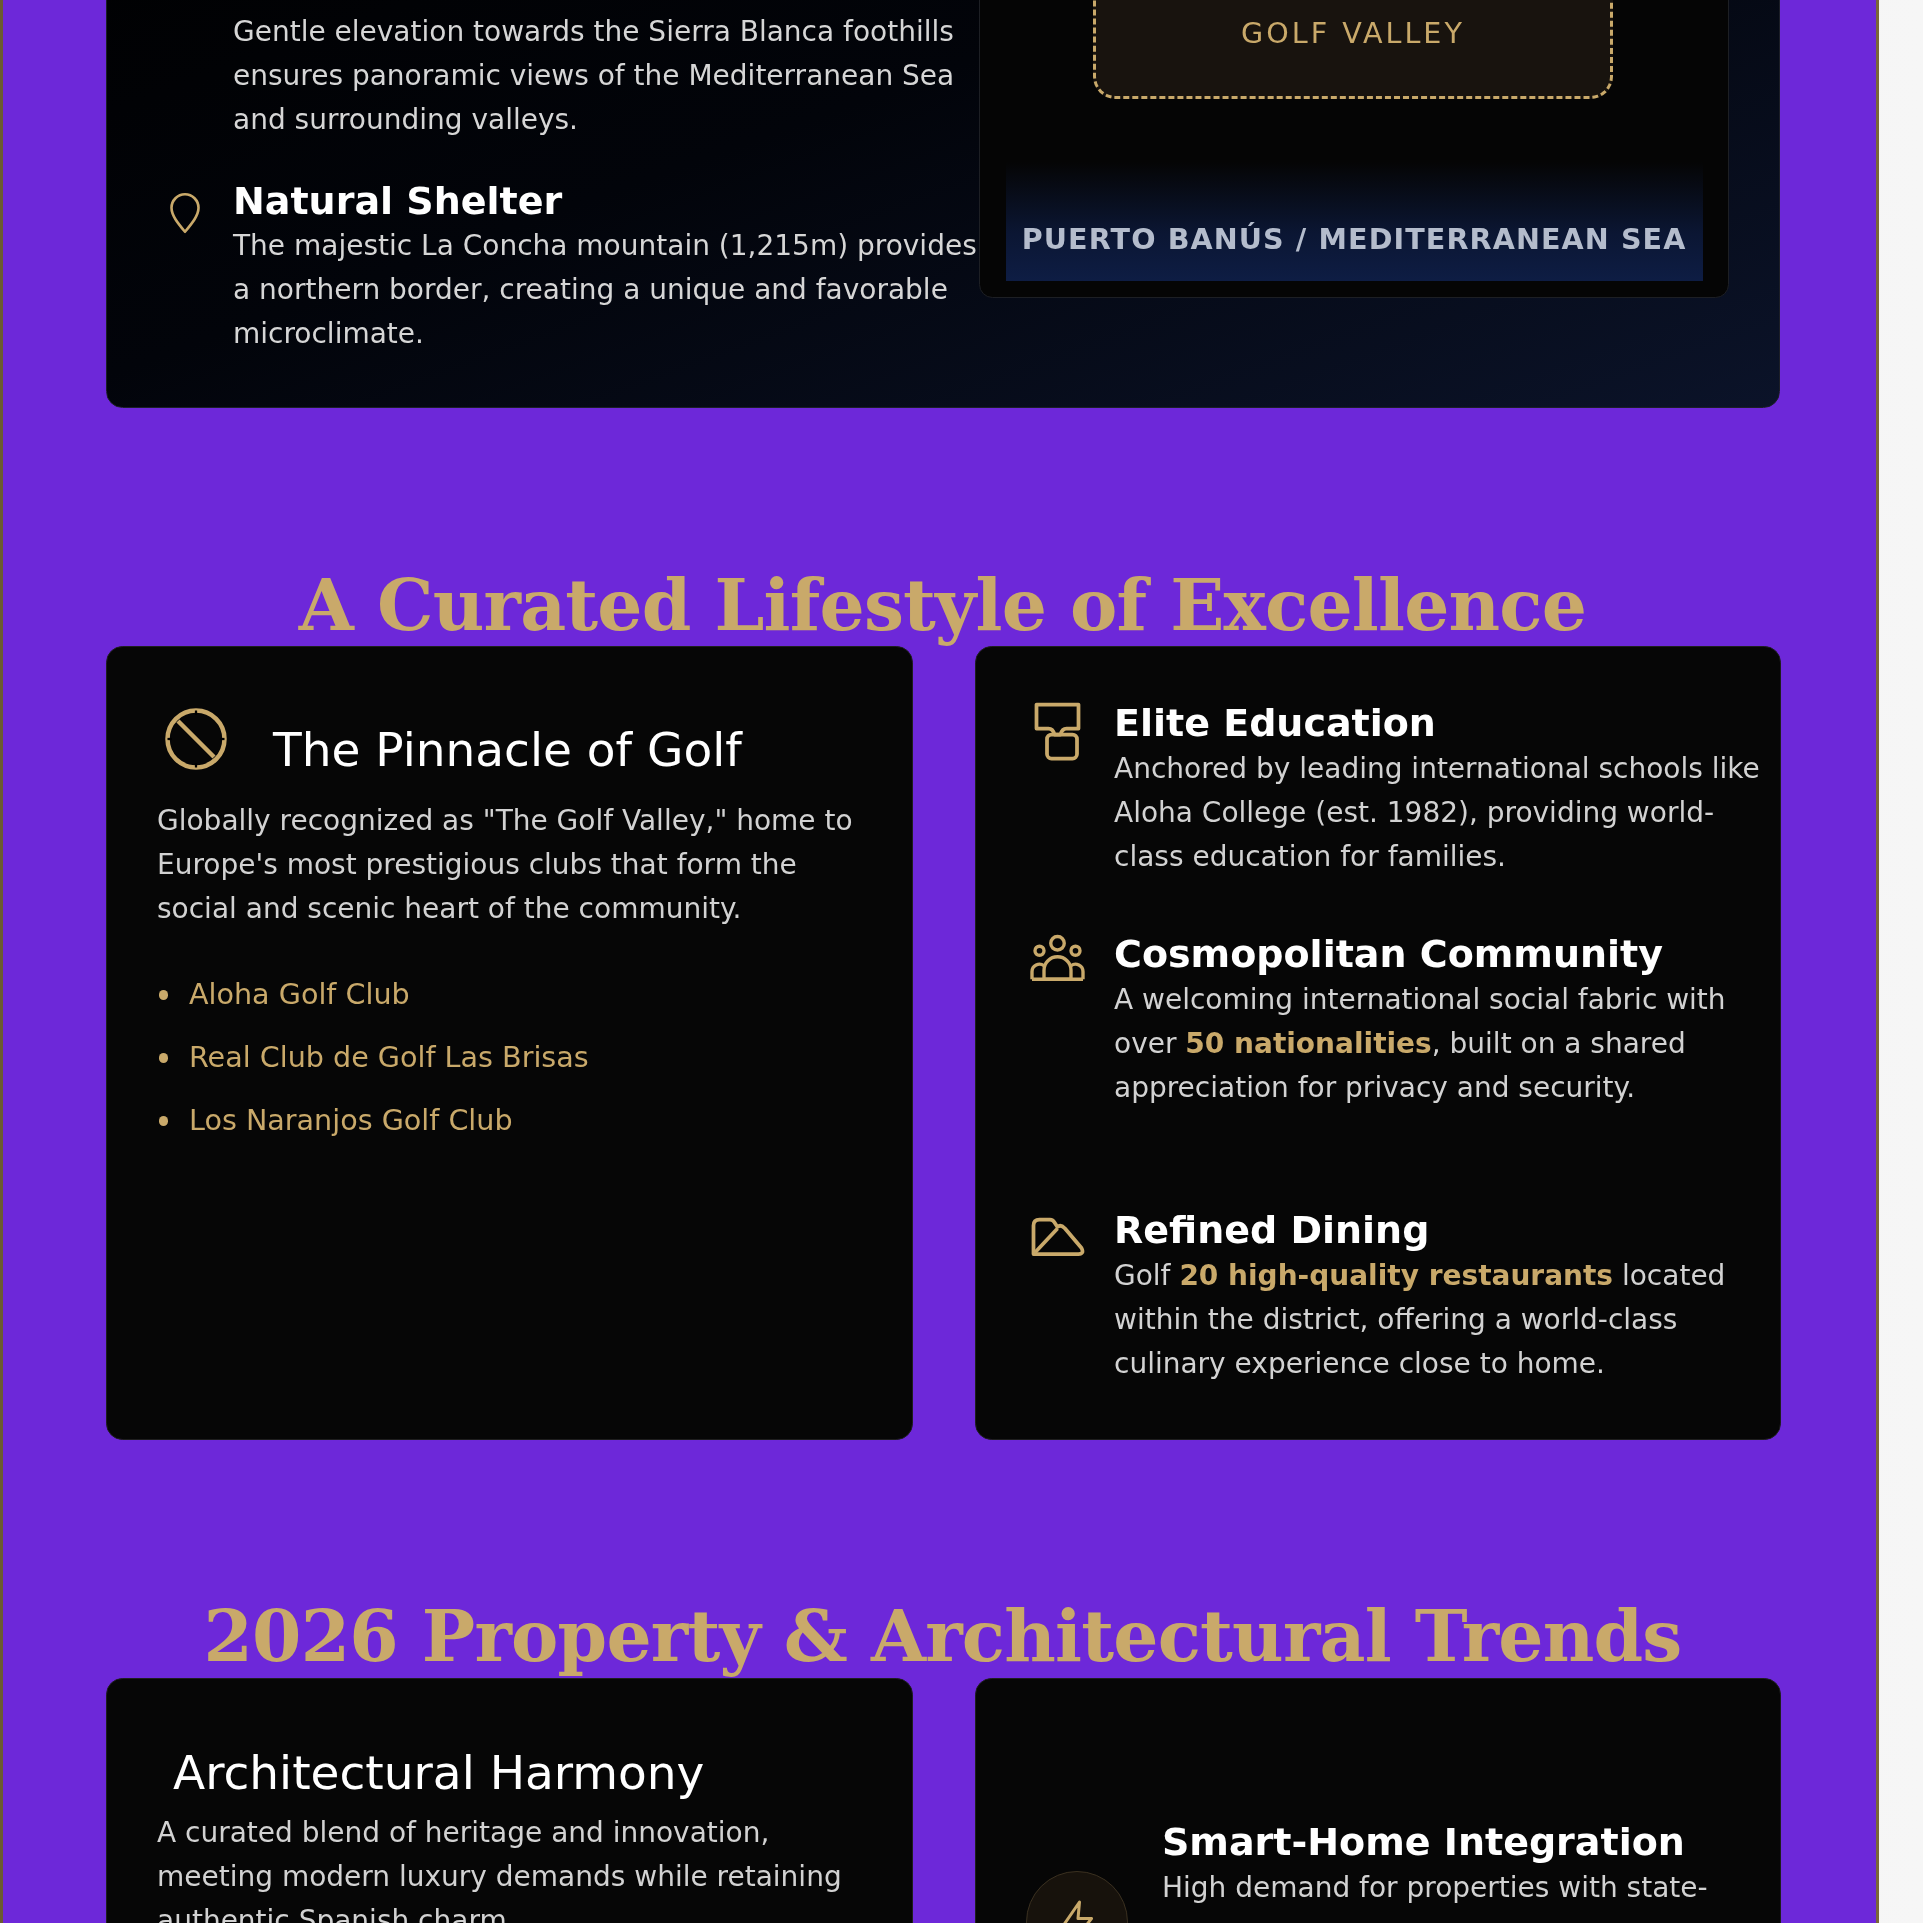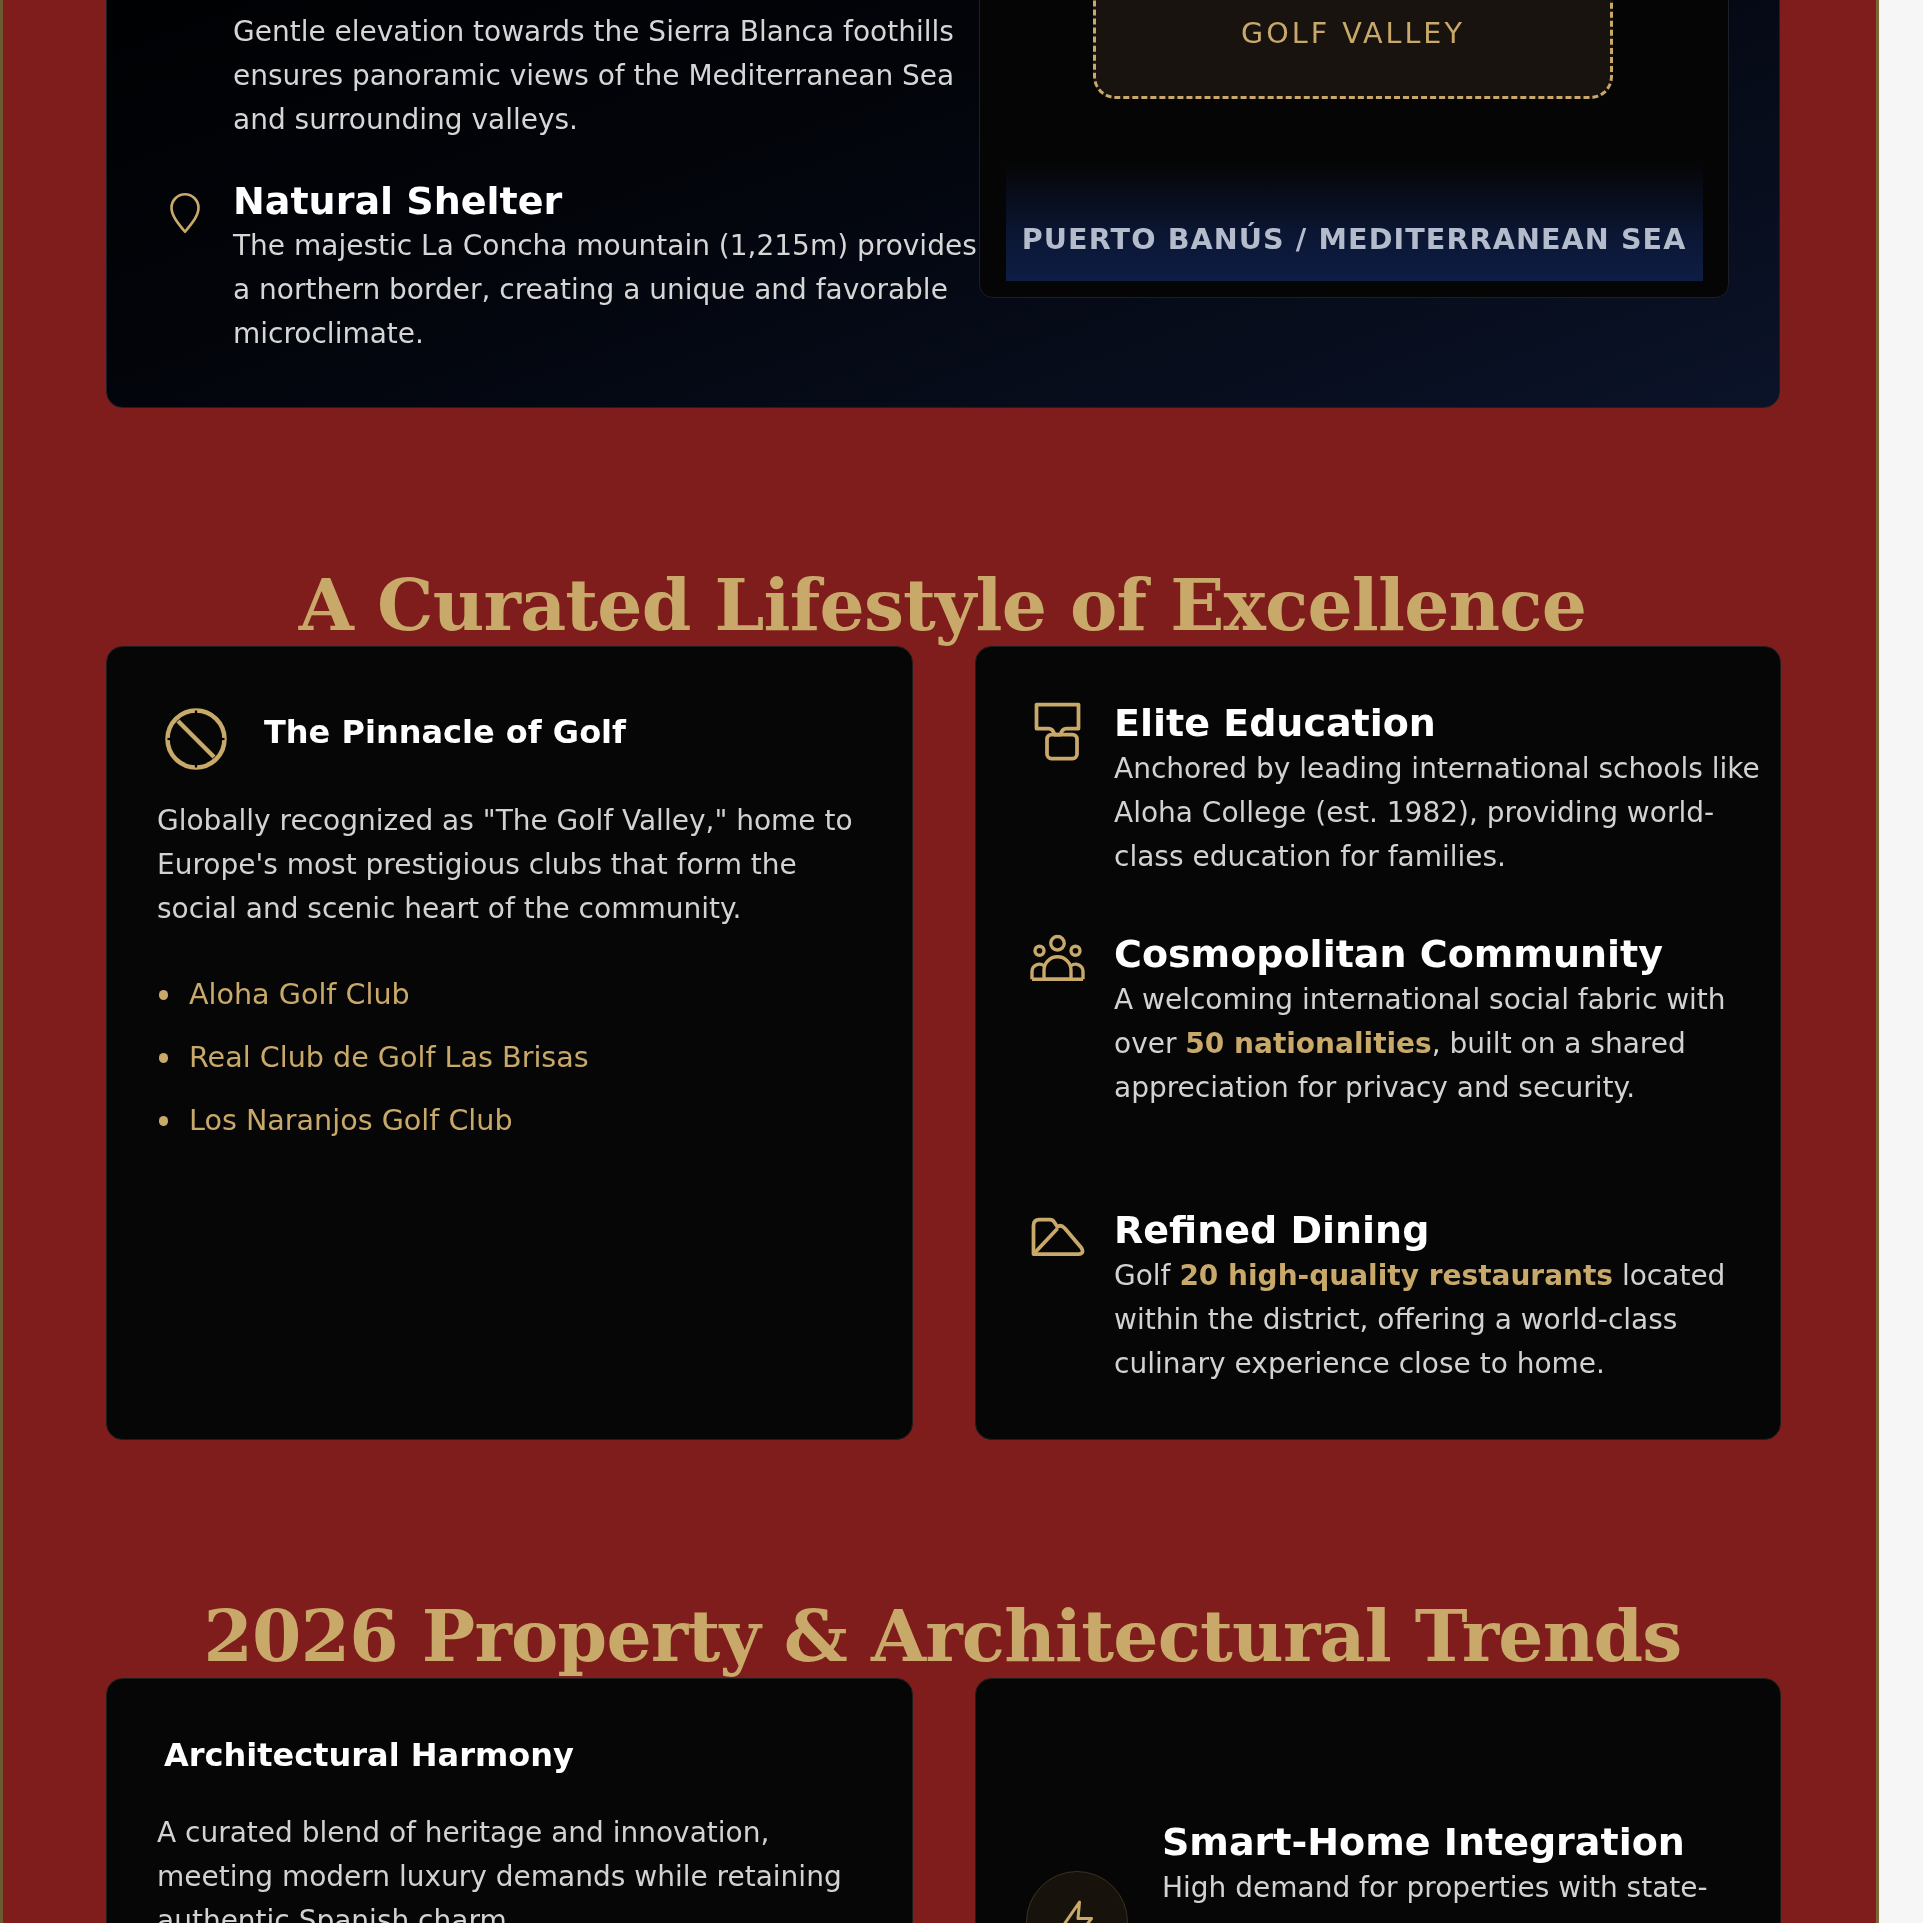--- a/index.html
+++ b/index.html
@@ -3,21 +3,21 @@
   <meta charset="utf-8">
   <style>
     html, body { margin: 0; padding: 0; }
     body {
       width: 1924px; height: 1924px; overflow: hidden; position: relative;
       background: linear-gradient(to right, #d9d9d9 0%, #efefef 40%, #f6f6f6 100%);
       font-family: "DejaVu Sans", sans-serif;
     }
     .page {
       position: absolute; left: 0; top: 0; width: 1879px; height: 1924px;
-      background: #7f1d1d;
+      background: #6d28d9;
       border-left: 3.8px solid #6b5a32;
       border-right: 3px solid #7a6638;
       box-sizing: border-box;
       overflow: hidden;
     }
     
     .loc-card {
       position: absolute; left: 103px; top: -150px; width: 1674px; height: 558px;
       border: 1.5px solid #1c1f27; border-radius: 16.5px; box-sizing: border-box;
       background: linear-gradient(160deg, #000000 0%, #02040a 45%, #0b1329 100%);
@@ -54,21 +54,21 @@
     .section-title {
       position: absolute; left: 0; width: 1879px; text-align: center;
       font-family: "DejaVu Serif", serif; color: #c9a96a; font-size: 71px; line-height: 83px;
       letter-spacing: -0.8px;
     }
     
     .card {
       position: absolute; background: #060606; border: 1.5px solid #1e1e1e; border-radius: 16.5px;
       box-sizing: border-box;
     }
-    .card h3 { margin: 7px; color: #ffffff; font-size: 32px; font-weight: bold; position: absolute; }
+    .card h3 { margin: 16px; color: #ffffff; font-size: 47px; font-weight: normal; position: absolute; }
     .card p.body { margin: 0; color: #d2d2d2; font-size: 28px; line-height: 44px; position: absolute; }
     .gold { color: #c9a96a; font-weight: bold; }
     ul.clubs { list-style: none; margin: 0; padding: 0; position: absolute; left: 50px; top: 316px; }
     ul.clubs li {
       position: relative; padding-left: 32px; color: #c9a96a; font-weight: normal;
       font-size: 28.6px; line-height: 63px; height: 63px;
     }
     ul.clubs li::before {
       content: ""; position: absolute; left: 1.5px; top: 27px; width: 9.8px; height: 9.8px;
       border-radius: 50%; background: #c9a96a;

